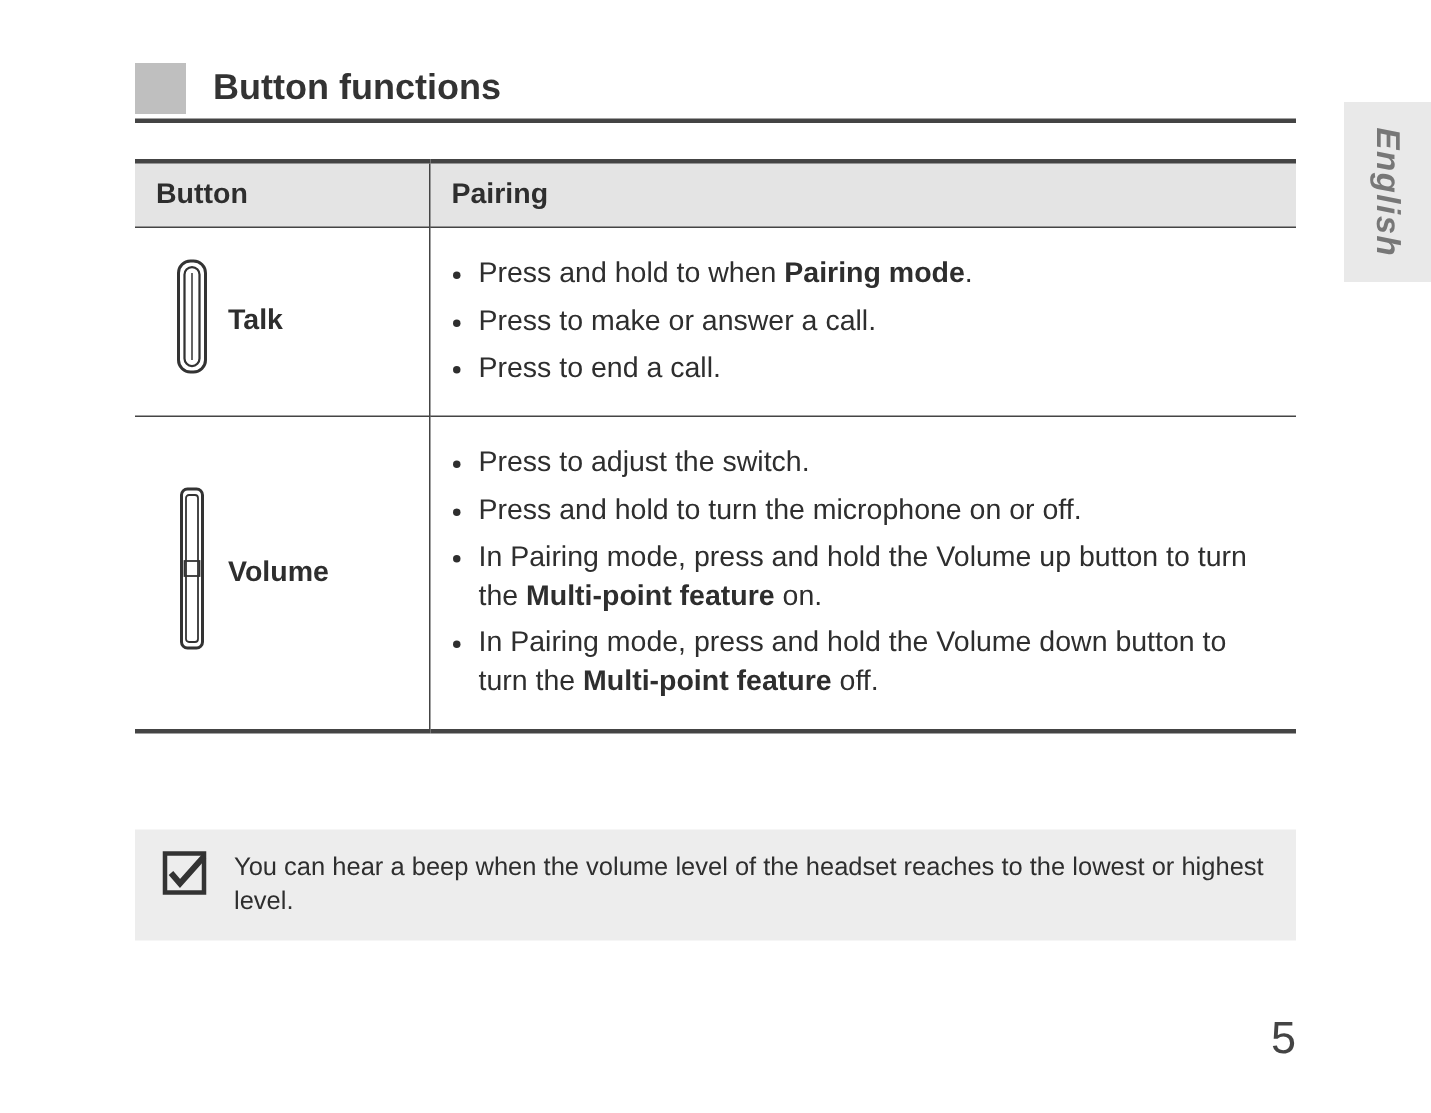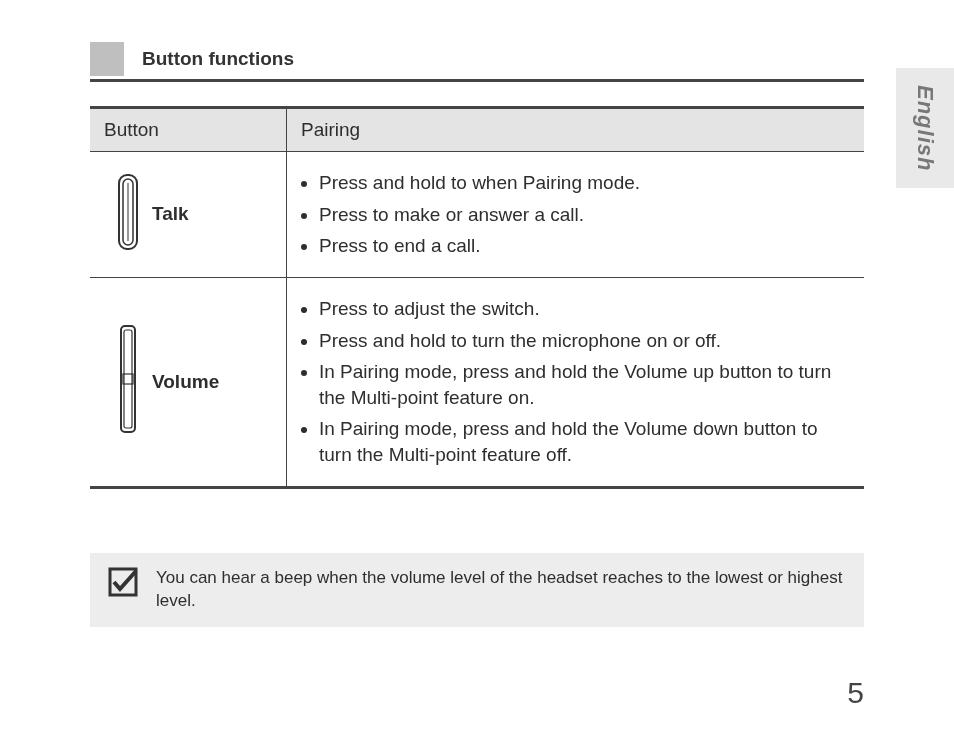--- a/index.html
+++ b/index.html
@@ -1,37 +1,37 @@
 <!DOCTYPE html>
 <html><head>
 <meta charset="utf-8">
 <style>
   html,body{margin:0;padding:0;width:954px;height:742px;background:#fff;font-family:Arial,Helvetica,sans-serif;color:#2e2e2e}
   .page{position:relative;width:954px;height:742px;box-sizing:border-box;padding:42px 90px 40px 90px}
   .side-tab{position:absolute;top:68px;right:0;width:58px;height:120px;background:#e9e9e9;display:flex;align-items:center;justify-content:center}
   .side-tab span{writing-mode:vertical-rl;font-size:22px;font-style:italic;font-weight:bold;color:#777;letter-spacing:1px}
   .heading{position:relative;display:flex;align-items:center;margin-bottom:30px}
   .heading .block{width:34px;height:34px;background:#bfbfbf;margin-right:18px}
-  .heading h1{font-size:19px;font-weight:bold;margin:0;color:#333}
+  .heading h1{font-size:24px;font-weight:bold;margin:0;color:#333}
   .heading .rule{position:absolute;left:0;right:0;bottom:-6px;height:3px;background:#444}
   table{width:100%;border-collapse:collapse;font-size:19px}
-  thead th{background:#e4e4e4;text-align:left;font-weight:normal;padding:10px 14px;border-top:3px solid #444;border-bottom:1px solid #444}
+  thead th{background:#e4e4e4;text-align:left;font-weight:bold;padding:10px 14px;border-top:3px solid #444;border-bottom:1px solid #444}
   thead th:first-child{border-right:1px solid #444}
   tbody td{vertical-align:middle;border-bottom:1px solid #444;padding:12px 14px}
   tbody tr:last-child td{border-bottom:3px solid #444}
   td.icon{width:48px;text-align:center;padding-right:0}
   td.label{width:120px;font-weight:bold;border-right:1px solid #444;padding-left:0}
   td.icon,td.label{border-right:none}
   td.label{border-right:1px solid #444}
   td.func ul{margin:6px 0;padding-left:18px}
   td.func li{margin:6px 0;line-height:1.35}
   .note-box{margin-top:64px;background:#ededed;padding:14px 18px;display:flex;align-items:flex-start;gap:18px;font-size:17px;line-height:1.35}
   .note-box svg{flex:0 0 auto}
   .pagenum{position:absolute;bottom:32px;right:90px;font-size:30px;color:#444}
-  b{font-weight:normal}
+  b{font-weight:bold}
 </style>
 </head>
 <body>
 
 <div class="page">
 
   <div class="side-tab">
     <span>English</span>
   </div>
 

